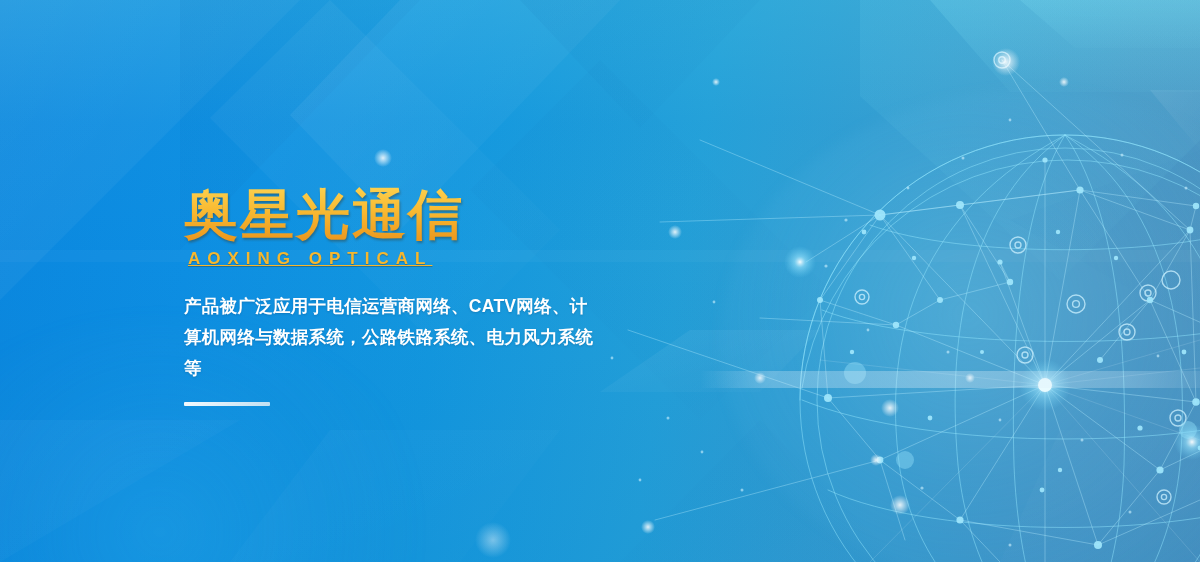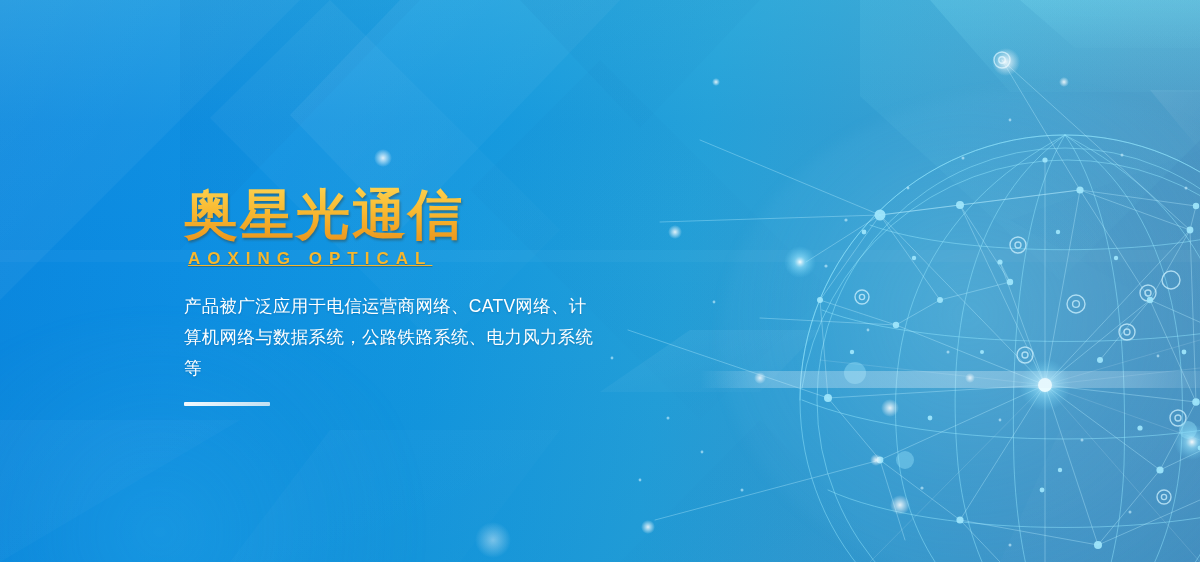--- a/index.html
+++ b/index.html
@@ -120,21 +120,21 @@
     letter-spacing: 7px;
     color: #f6b72e;
     text-shadow: 0 1px 1px rgba(50,35,5,0.30);
     white-space: nowrap;
     text-decoration: underline;
   }
   .desc {
     margin: 22px 0 0 0;
     font-size: 17.5px;
     line-height: 31px;
-    font-weight: 400;
+    font-weight: 700;
     color: #ffffff;
     letter-spacing: 0.3px;
     max-width: 410px;
     text-shadow: 0 1px 2px rgba(10,70,120,0.30);
   }
   .divider {
     margin-top: 18px;
     width: 86px;
     height: 4px;
     background: linear-gradient(90deg, rgba(255,255,255,0.95), rgba(225,238,246,0.85));

